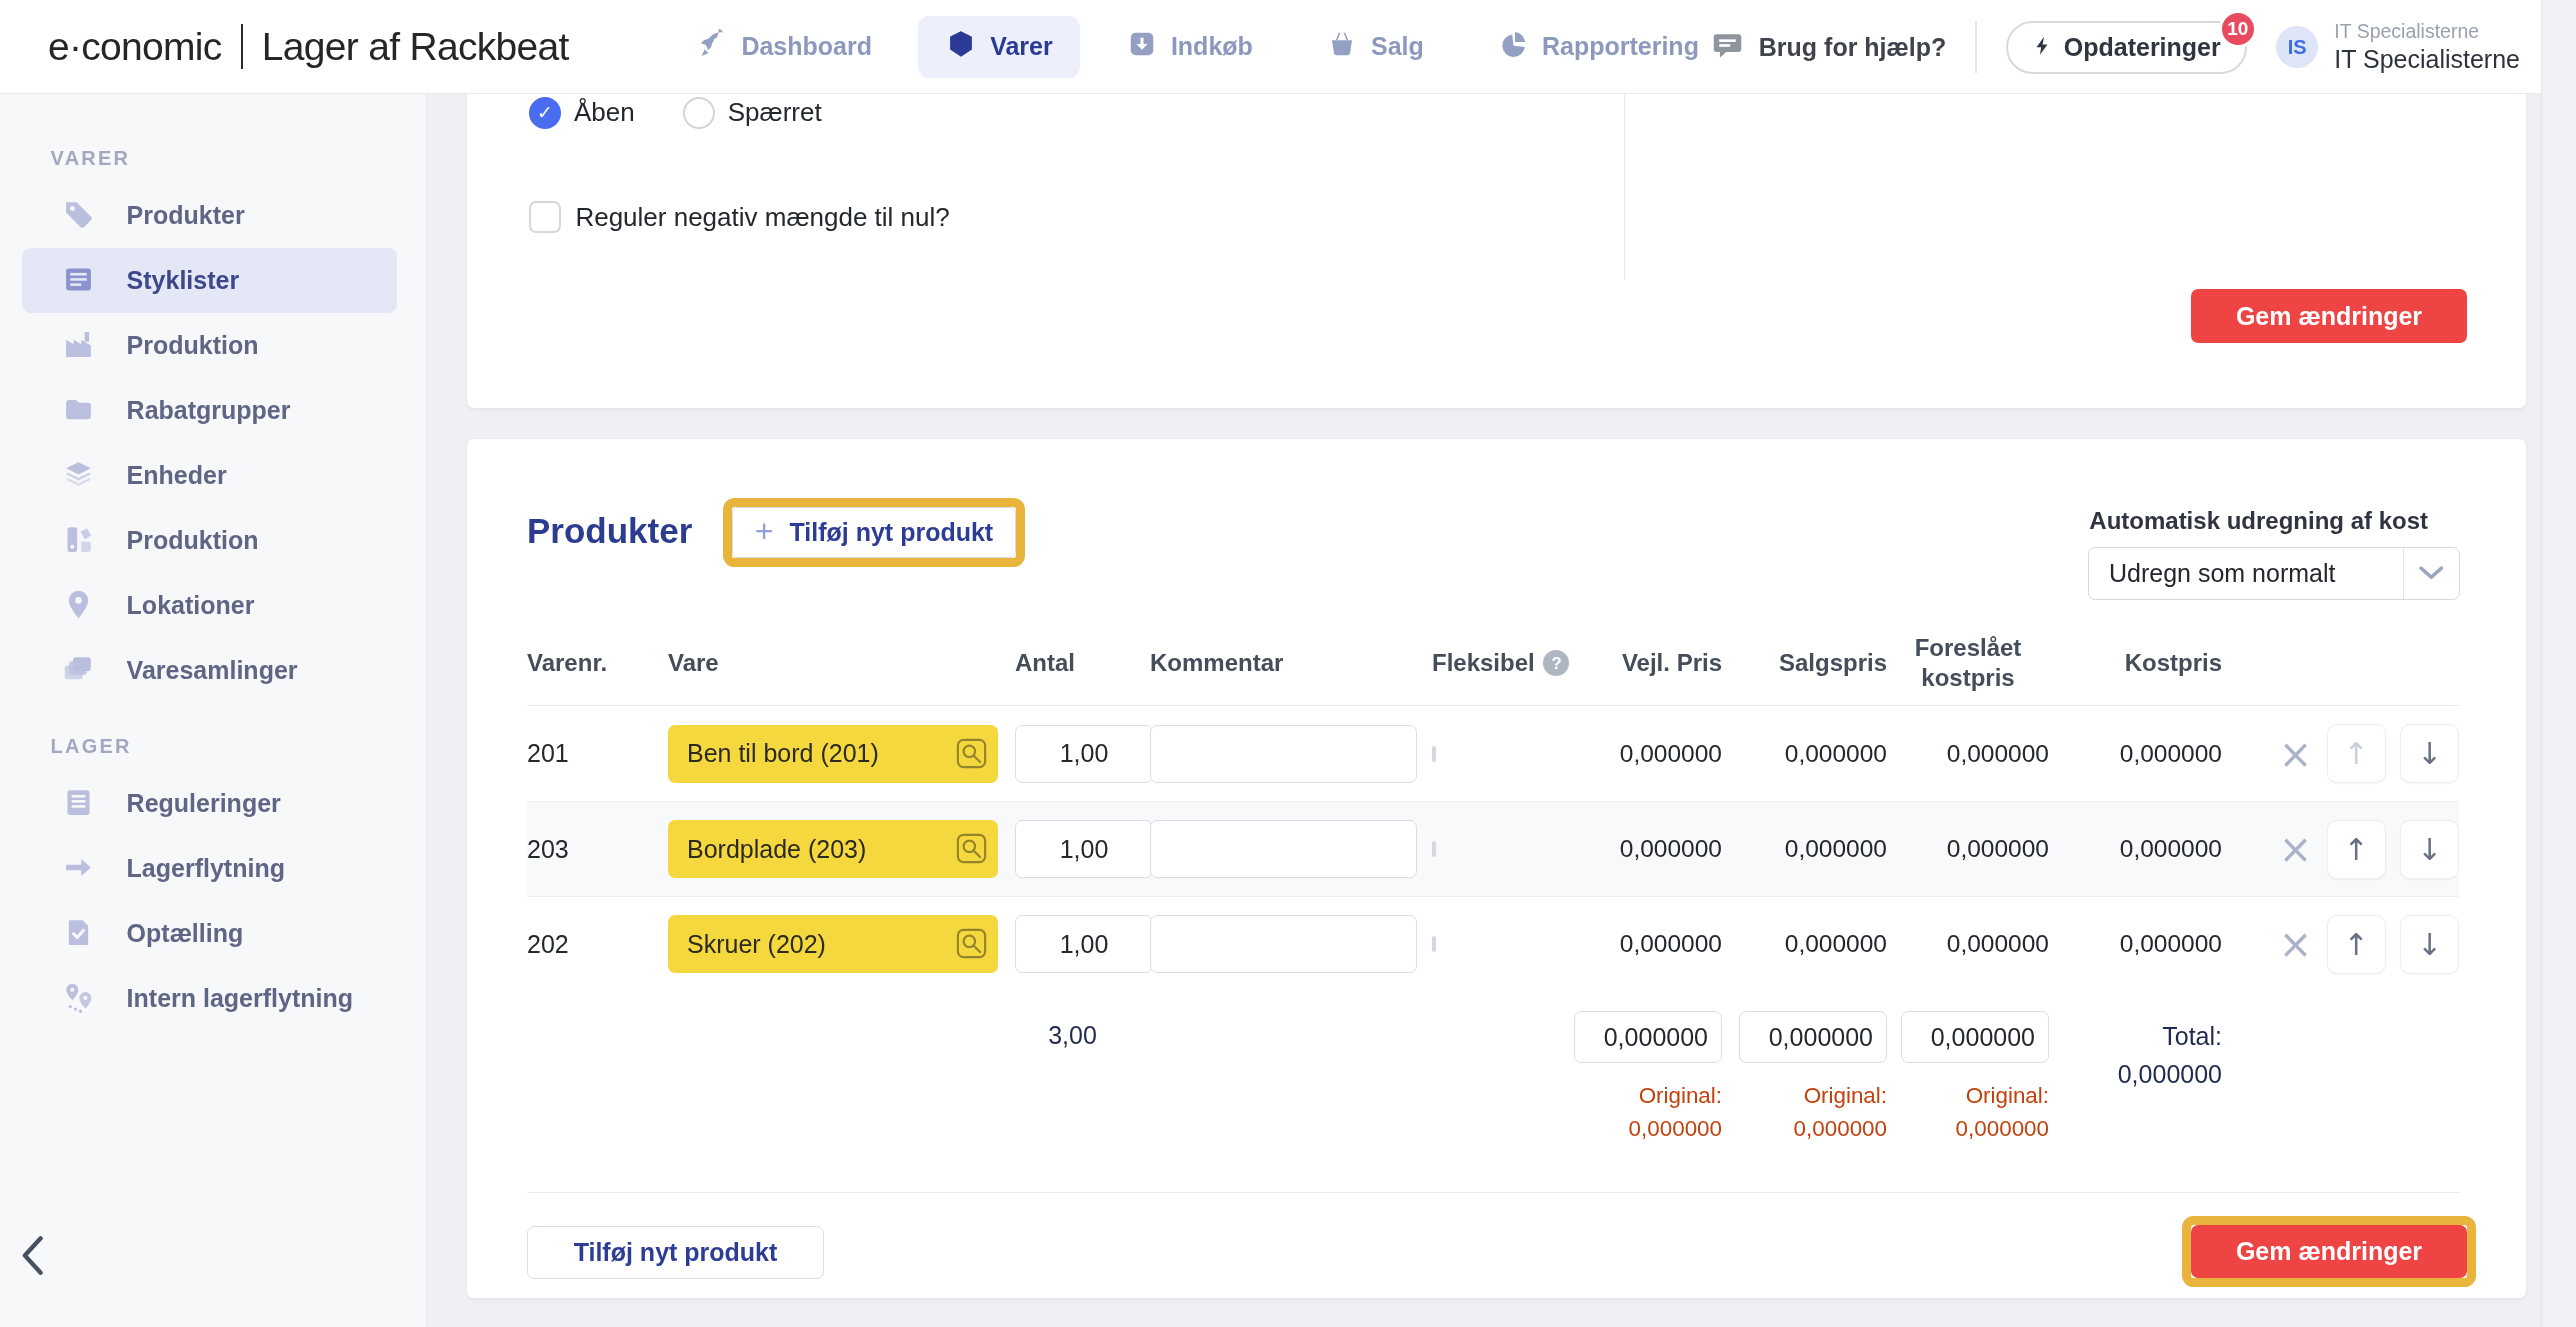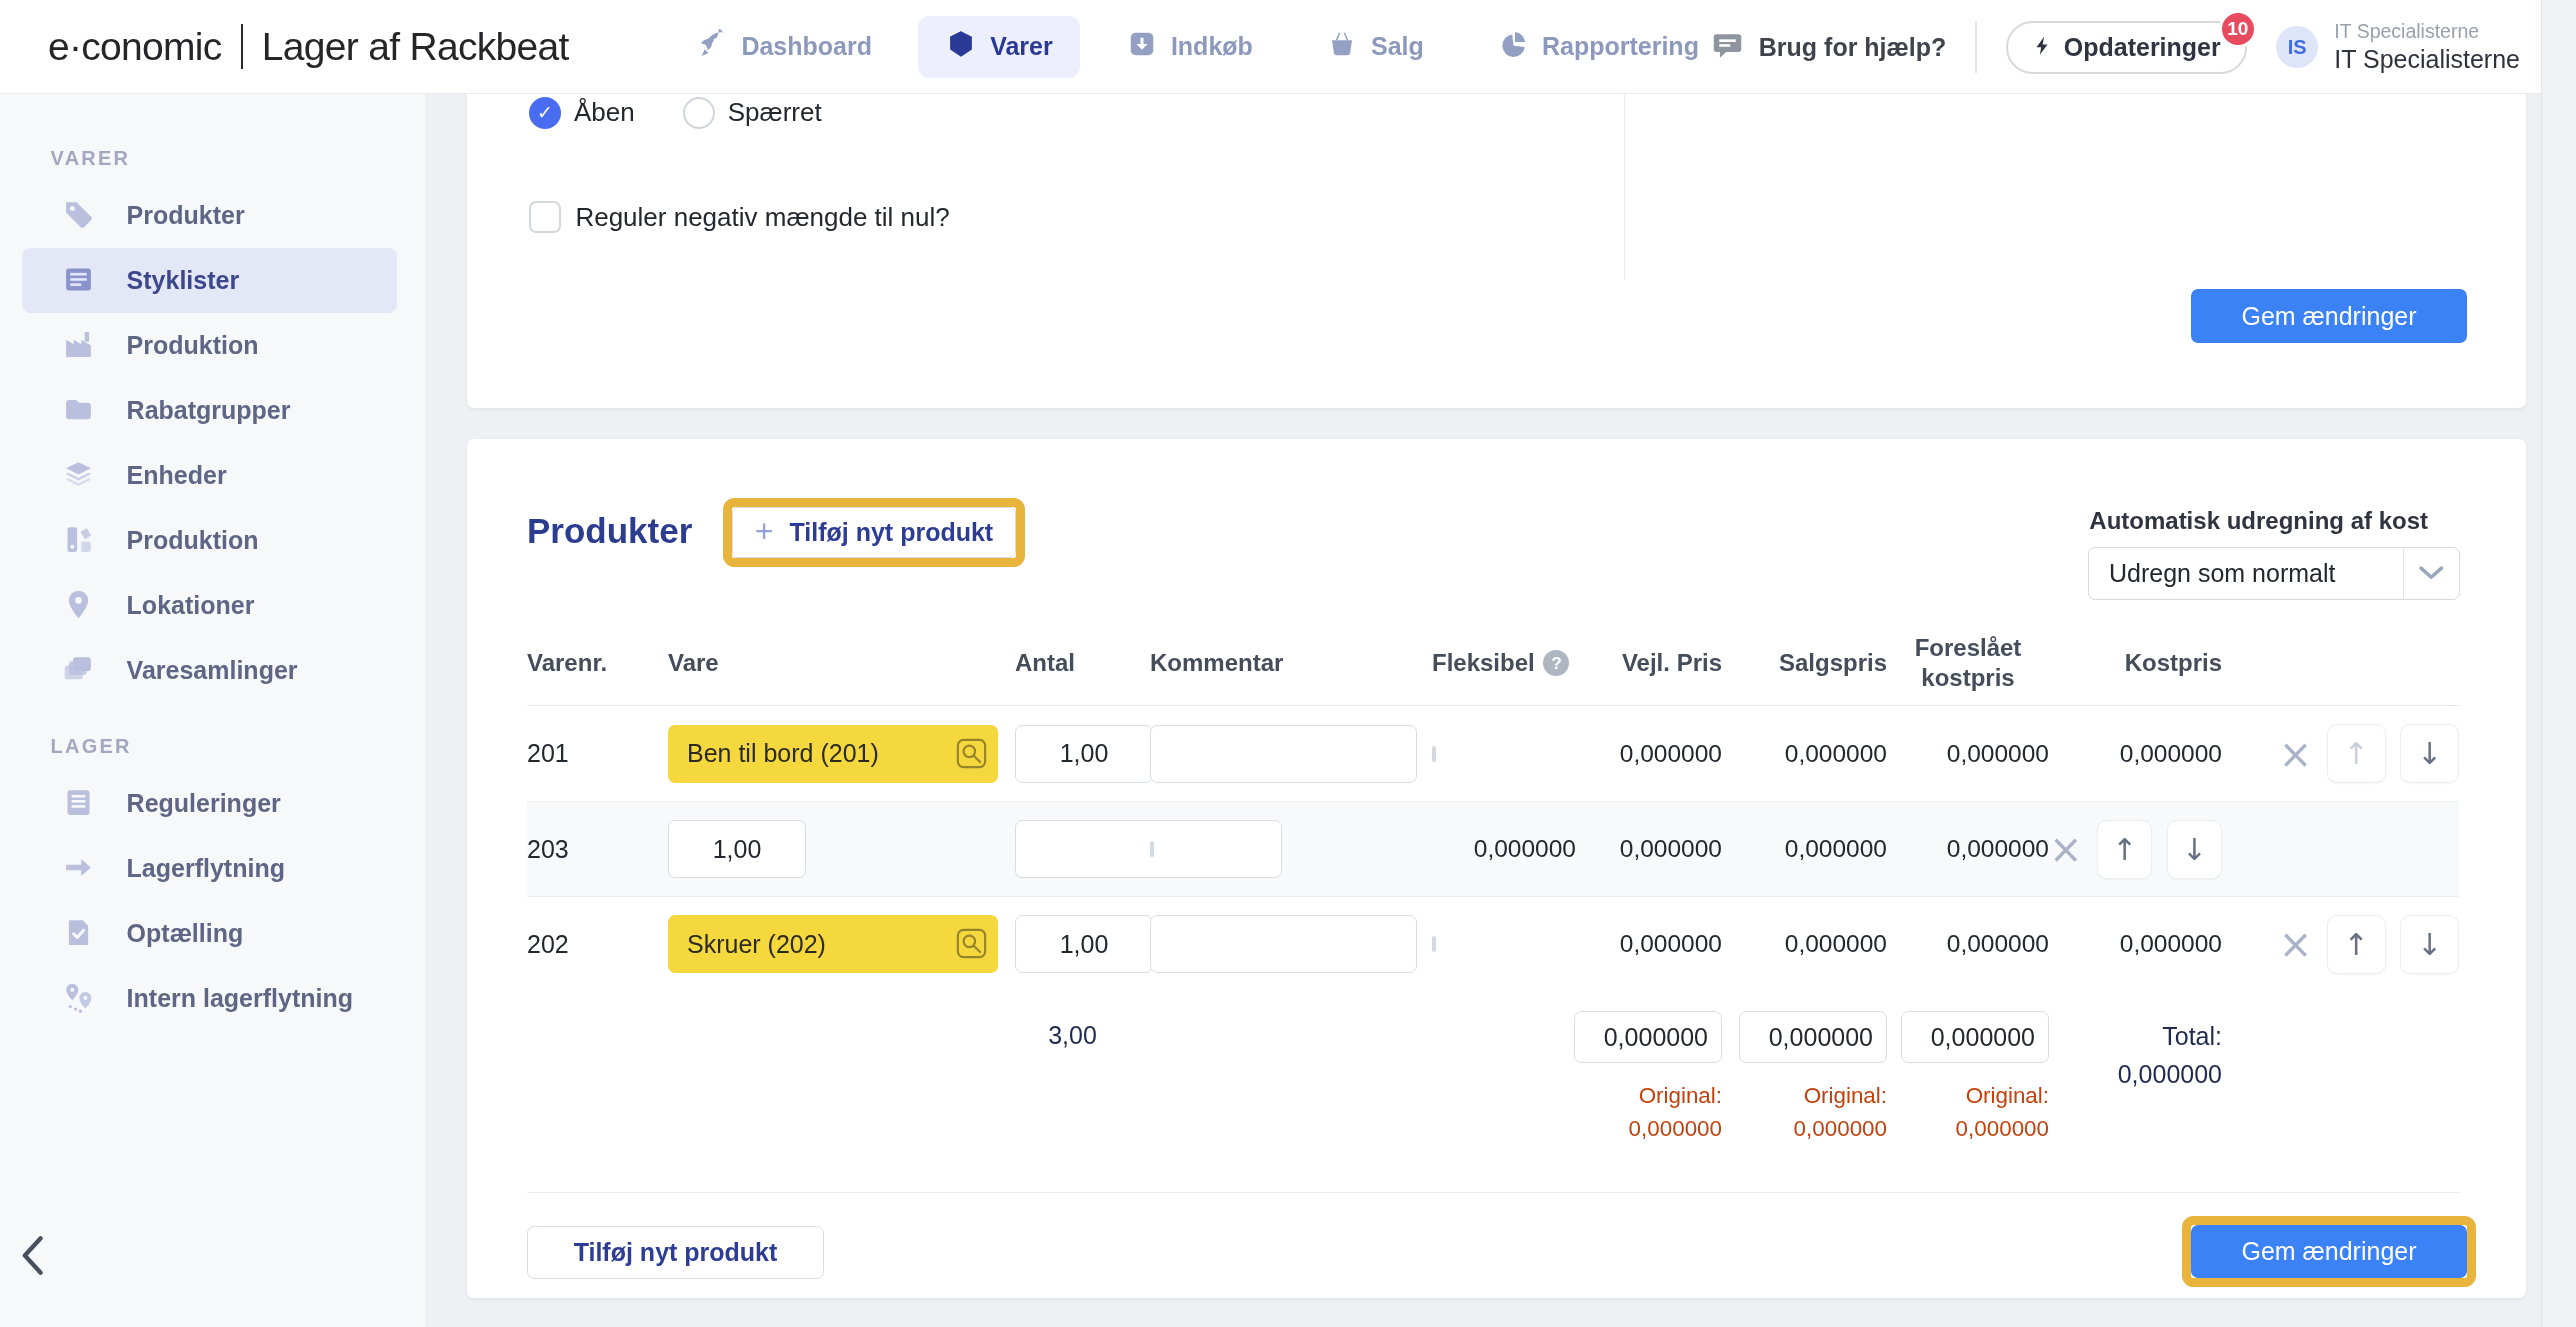--- a/index.html
+++ b/index.html
@@ -52,21 +52,21 @@
   
   .radio-row{position:absolute;left:62px;top:5.8px;display:flex;align-items:center;gap:48px;}
   .radio-opt{display:flex;align-items:center;gap:13px;cursor:pointer;}
   .radio{width:32px;height:32px;border-radius:50%;}
   .radio.checked{background:#4a6cf0;color:#fff;display:flex;align-items:center;justify-content:center;font-size:19px;font-weight:700;}
   .radio.unchecked{border:2.2px solid #cfd3da;background:#fff;}
   .opt-label{font-size:26px;color:#23272e;}
   .check-row{position:absolute;left:62px;top:110px;display:flex;align-items:center;gap:14.4px;cursor:pointer;}
   .checkbox{width:32px;height:32px;border:2.2px solid #d3d7de;border-radius:7.2px;background:#fff;}
   .v-divider{position:absolute;left:1157px;top:0;width:1.4px;height:189px;background:#e8e9ed;}
-  .btn-primary{background:#3b82f6;color:#fff;font-size:25px;font-weight:400;border:none;border-radius:7.2px;display:flex;align-items:center;justify-content:center;cursor:pointer;}
+  .btn-primary{background:#ef4444;color:#fff;font-size:25px;font-weight:700;border:none;border-radius:7.2px;display:flex;align-items:center;justify-content:center;cursor:pointer;}
   .save-top{position:absolute;right:59px;top:198px;width:276px;height:54px;}
 
   
   .p-title{position:absolute;left:60px;top:72px;font-size:35px;font-weight:700;color:#2c3c8e;}
   .hl{border:9.4px solid #e9b43c;border-radius:11.5px;background:#fff;}
   .add-wrap{position:absolute;left:256px;top:59px;}
   .btn-add{width:284px;height:51px;background:#fff;border:1.4px solid #d9dbe0;border-radius:5.8px;display:flex;align-items:center;justify-content:center;gap:16px;cursor:pointer;}
   .btn-add .plus{font-size:32px;color:#93a2d8;font-weight:400;line-height:1;margin-top:-2.9px;}
   .btn-add .add-lbl{font-size:25px;font-weight:700;color:#2d3c94;}
   .auto-label{position:absolute;right:98px;top:68px;font-size:24px;font-weight:700;color:#2f3440;}
@@ -375,20 +375,28 @@
           <span class="num">0,000000</span>
           <span class="actions">
             <span class="x-btn">×</span>
             <span class="mv-btn disabled">↑</span>
             <span class="mv-btn">↓</span>
           </span>
         </div>
 
         <div class="trow data striped">
           <span class="cell-text">203</span>
+          <span class="vare-input">
+            <input value="Bordplade (203)" style="">
+            <span class="mag"><svg viewBox="0 0 46 46" width="33" height="33">
+                  <rect x="4" y="4" width="38" height="38" rx="8" fill="none" stroke="#96842b" stroke-width="3"></rect>
+                  <circle cx="20" cy="20" r="8" fill="none" stroke="#96842b" stroke-width="3"></circle>
+                  <line x1="26" y1="26" x2="35" y2="35" stroke="#96842b" stroke-width="3" stroke-linecap="round"></line>
+                </svg></span>
+          </span>
           <span><input class="inp antal-inp" value="1,00" style=""></span>
           <span><input class="inp komm-inp" style=""></span>
           <span><span class="flex-box"></span></span>
           <span class="num">0,000000</span>
           <span class="num">0,000000</span>
           <span class="num">0,000000</span>
           <span class="num">0,000000</span>
           <span class="actions">
             <span class="x-btn">×</span>
             <span class="mv-btn">↑</span>

